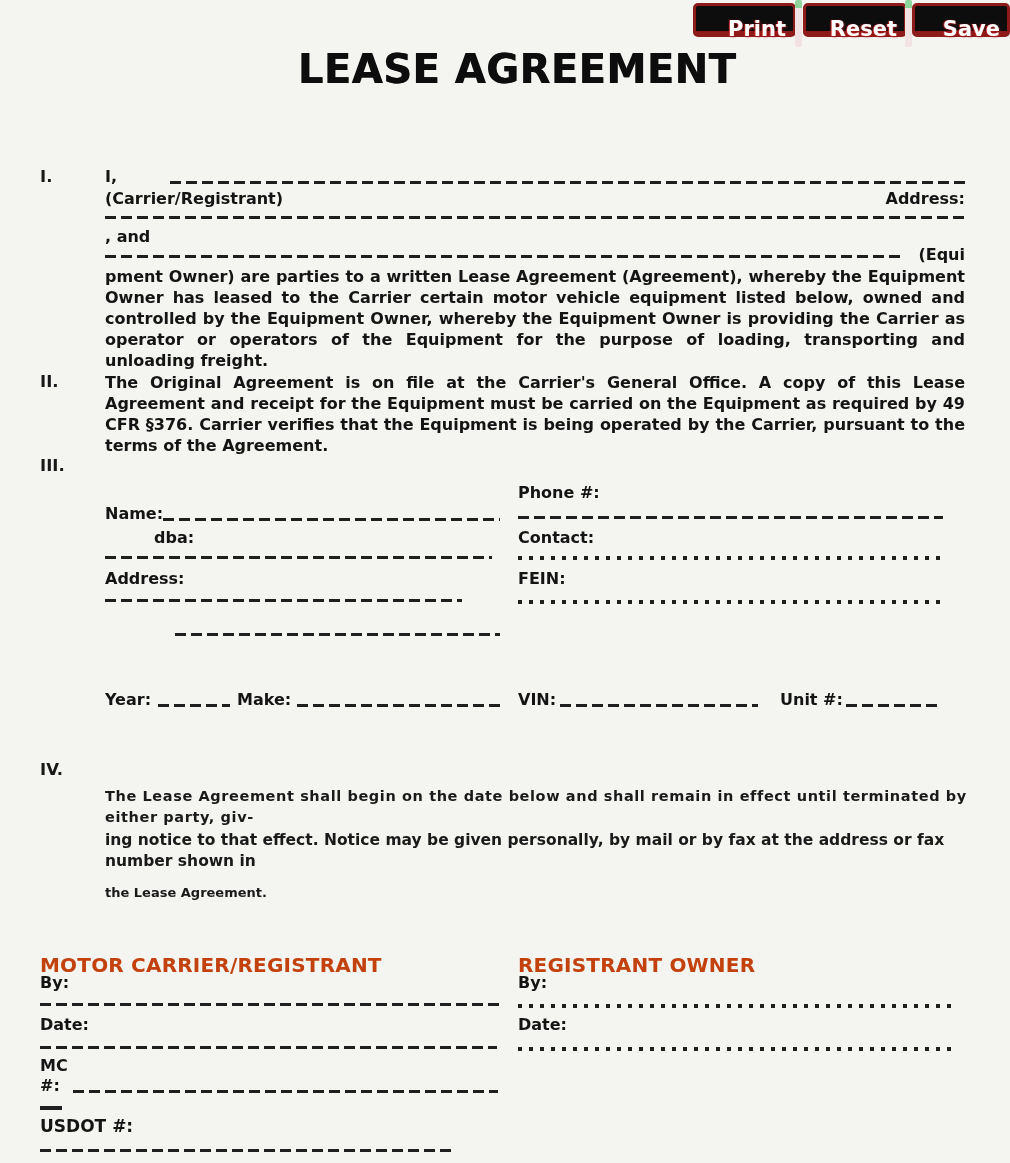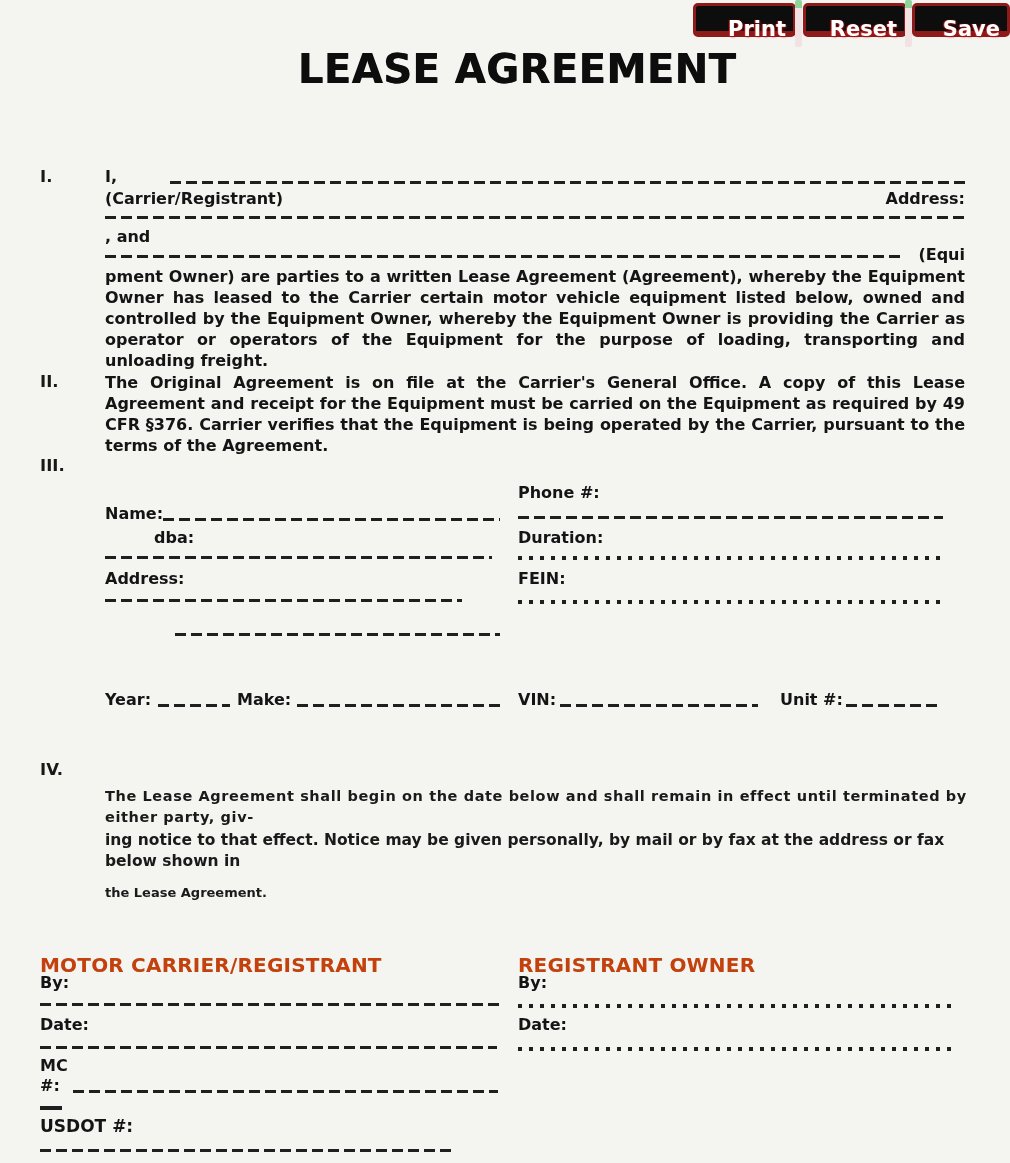--- a/index.html
+++ b/index.html
@@ -102,21 +102,21 @@
   <div class="para" style="top:372px;">The Original Agreement is on file at the Carrier's General Office. A copy of this Lease Agreement and receipt for the Equipment must be carried on the Equipment as required by 49 CFR §376. Carrier verifies that the Equipment is being operated by the Carrier, pursuant to the terms of the Agreement.</div>
 
   <div class="numeral" style="top:456px;">III.</div>
 
   <div class="lbl" style="left:518px;top:483px;">Phone #:</div>
   <div class="lbl" style="left:105px;top:504px;">Name:</div>
   <div class="dash" style="left:163px;top:518px;width:337px;"></div>
   <div class="dash" style="left:518px;top:516px;width:425px;"></div>
 
   <div class="lbl" style="left:115px;top:528px;margin-left:39px;">dba:</div>
-  <div class="lbl" style="left:518px;top:528px;">Duration:</div>
+  <div class="lbl" style="left:518px;top:528px;">Contact:</div>
   <div class="dash" style="left:105px;top:556px;width:387px;"></div>
   <div class="dot" style="left:518px;top:556px;width:425px;"></div>
 
   <div class="lbl" style="left:105px;top:569px;">Address:</div>
   <div class="lbl" style="left:518px;top:569px;">FEIN:</div>
   <div class="dash" style="left:105px;top:599px;width:357px;"></div>
   <div class="dot" style="left:518px;top:600px;width:425px;"></div>
 
   <div class="dash" style="left:175px;top:633px;width:325px;"></div>
 
@@ -126,21 +126,21 @@
   <div class="dash" style="left:297px;top:704px;width:203px;"></div>
   <div class="lbl" style="left:518px;top:690px;">VIN:</div>
   <div class="dash" style="left:560px;top:704px;width:198px;"></div>
   <div class="lbl" style="left:780px;top:690px;">Unit #:</div>
   <div class="dash" style="left:846px;top:704px;width:95px;"></div>
 
   <div class="numeral" style="top:760px;">IV.</div>
   <div class="iv-line" style="top:788px;letter-spacing:.6px;">The Lease Agreement shall begin on the date below and shall remain in effect until terminated by</div>
   <div class="iv-line" style="top:809px;letter-spacing:.6px;">either party, giv-</div>
   <div class="iv-line" style="top:831px;font-size:15.5px;">ing notice to that effect. Notice may be given personally, by mail or by fax at the address or fax</div>
-  <div class="iv-line" style="top:852px;font-size:15.5px;">below shown in</div>
+  <div class="iv-line" style="top:852px;font-size:15.5px;">number shown in</div>
   <div class="iv-line" style="top:885px;font-size:13px;">the Lease Agreement.</div>
 
   <div class="sig-head" style="left:40px;top:953px;">MOTOR CARRIER/REGISTRANT</div>
   <div class="lbl" style="left:40px;top:973px;">By:</div>
   <div class="dash" style="left:40px;top:1003px;width:460px;"></div>
   <div class="lbl" style="left:40px;top:1015px;">Date:</div>
   <div class="dash" style="left:40px;top:1046px;width:457px;"></div>
   <div class="lbl" style="left:40px;top:1056px;">MC</div>
   <div class="lbl" style="left:40px;top:1076px;">#:</div>
   <div class="dash" style="left:73px;top:1090px;width:425px;"></div>

